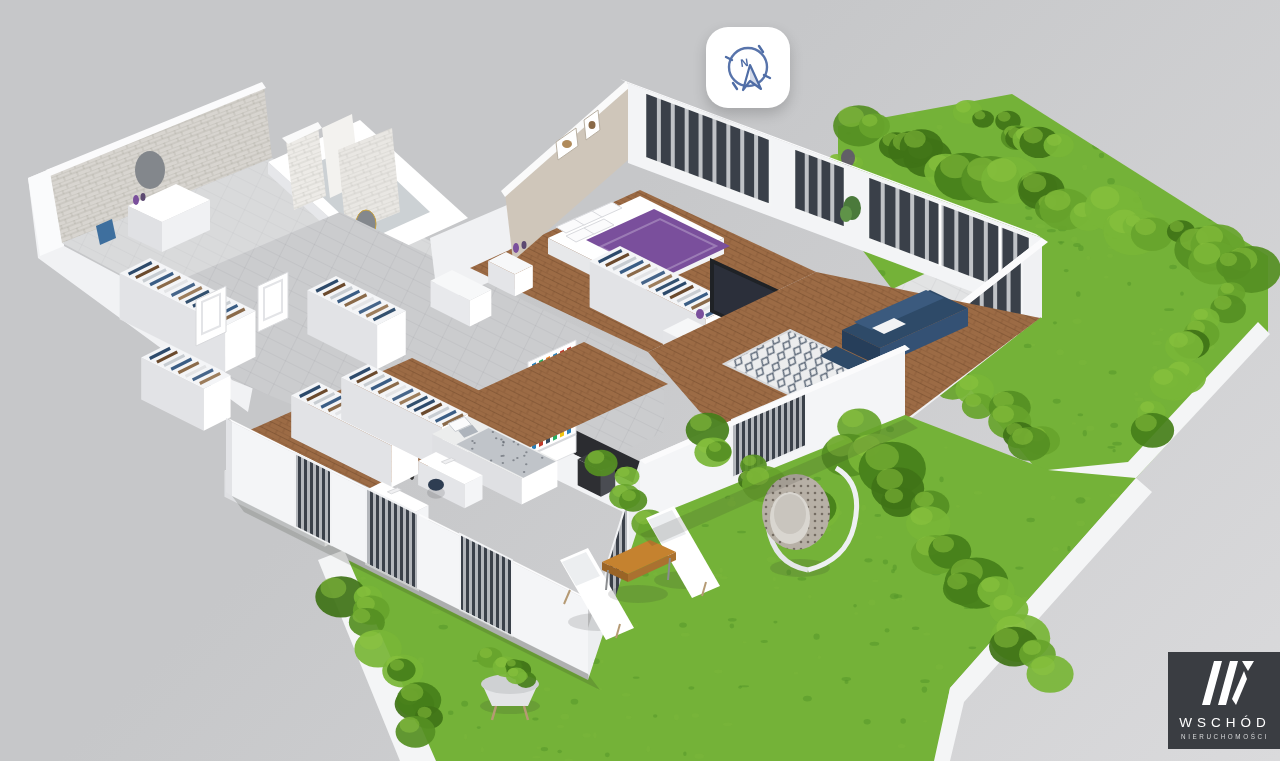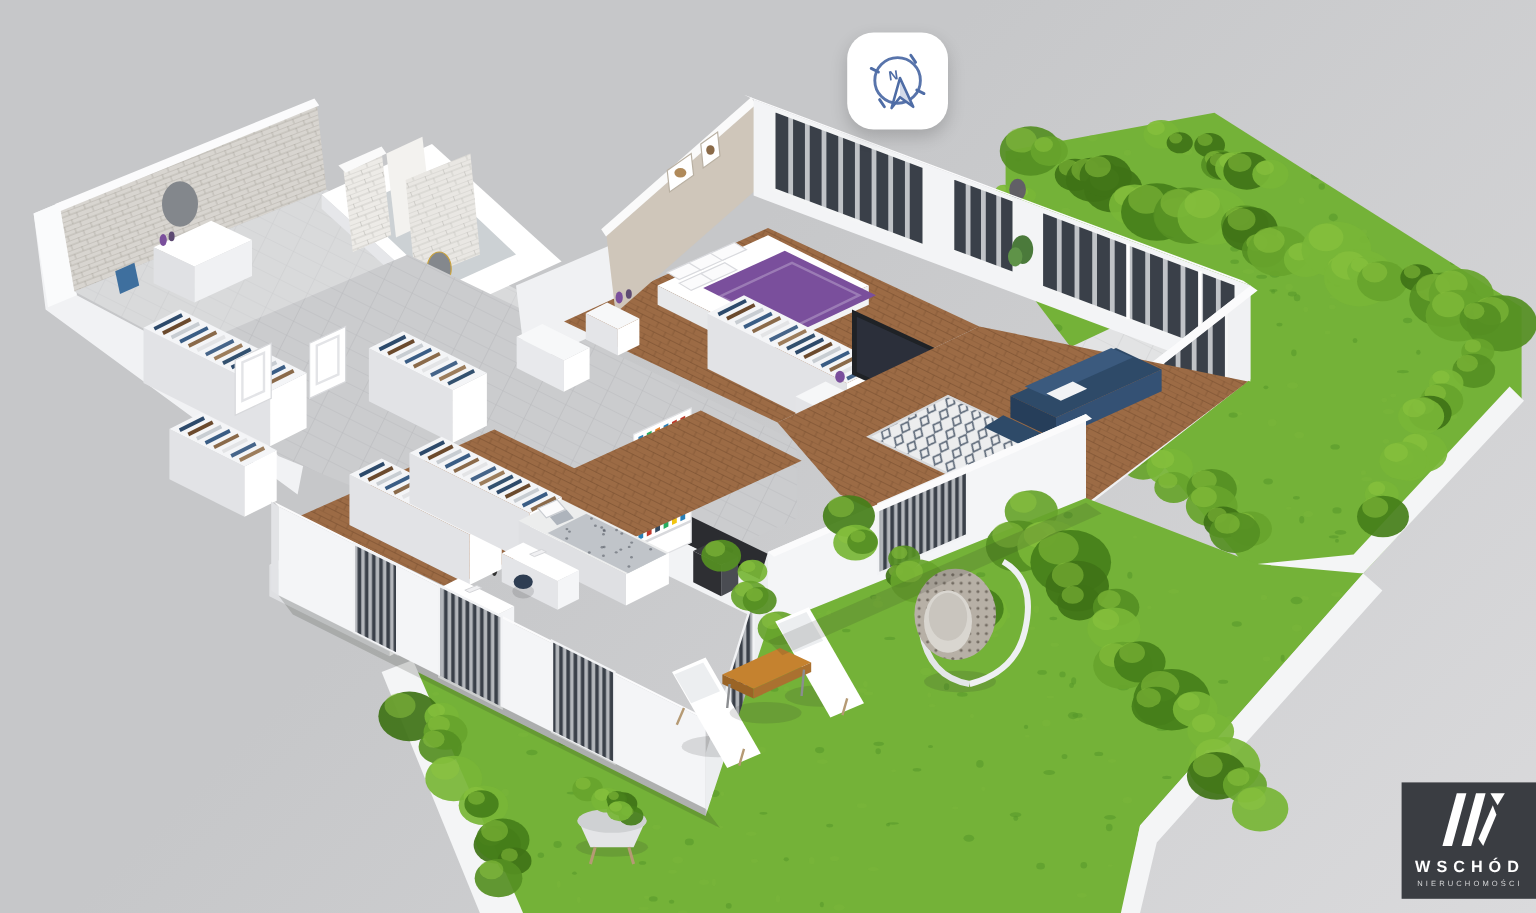--- a/index.html
+++ b/index.html
@@ -4,21 +4,21 @@
 <style>
   html,body{margin:0;padding:0;background:#b8b8ba;}
   #stage{position:relative;width:1280px;height:761px;overflow:hidden;
          font-family:"Liberation Sans",sans-serif;
          background:linear-gradient(135deg,var(--bg1) 0%,var(--bg1) 40%,var(--bg2) 100%);}
   #plan{position:absolute;left:0;top:0;}
   #compass{position:absolute;left:706px;top:27px;width:84px;height:81px;border-radius:22px;
            background:#fff;box-shadow:0 6px 14px rgba(0,0,0,.18);display:flex;align-items:center;justify-content:center;}
   #logo{position:absolute;left:1168px;top:652px;width:112px;height:97px;background:var(--logoBg);
         display:flex;flex-direction:column;align-items:center;justify-content:flex-end;padding-bottom:9px;box-sizing:border-box;}
-  #logo .wordmark{color:#fff;font-size:13.5px;letter-spacing:5px;margin:0 0 3px 2px;font-weight:700;}
+  #logo .wordmark{color:#fff;font-size:13.5px;letter-spacing:5px;margin:0 0 3px 2px;font-weight:400;}
   #logo .subword{color:#d9dadb;font-size:6.3px;letter-spacing:2.6px;margin-left:2px;}
 </style>
 </head>
 <body>
 
 <div id="stage">
   <svg id="plan" width="1280" height="761" viewBox="0 0 1280 761">
     <defs>
       <pattern id="pTile" width="26" height="13" patternUnits="userSpaceOnUse" patternTransform="rotate(26.5)">
         <rect width="26" height="13" fill="none"></rect>

